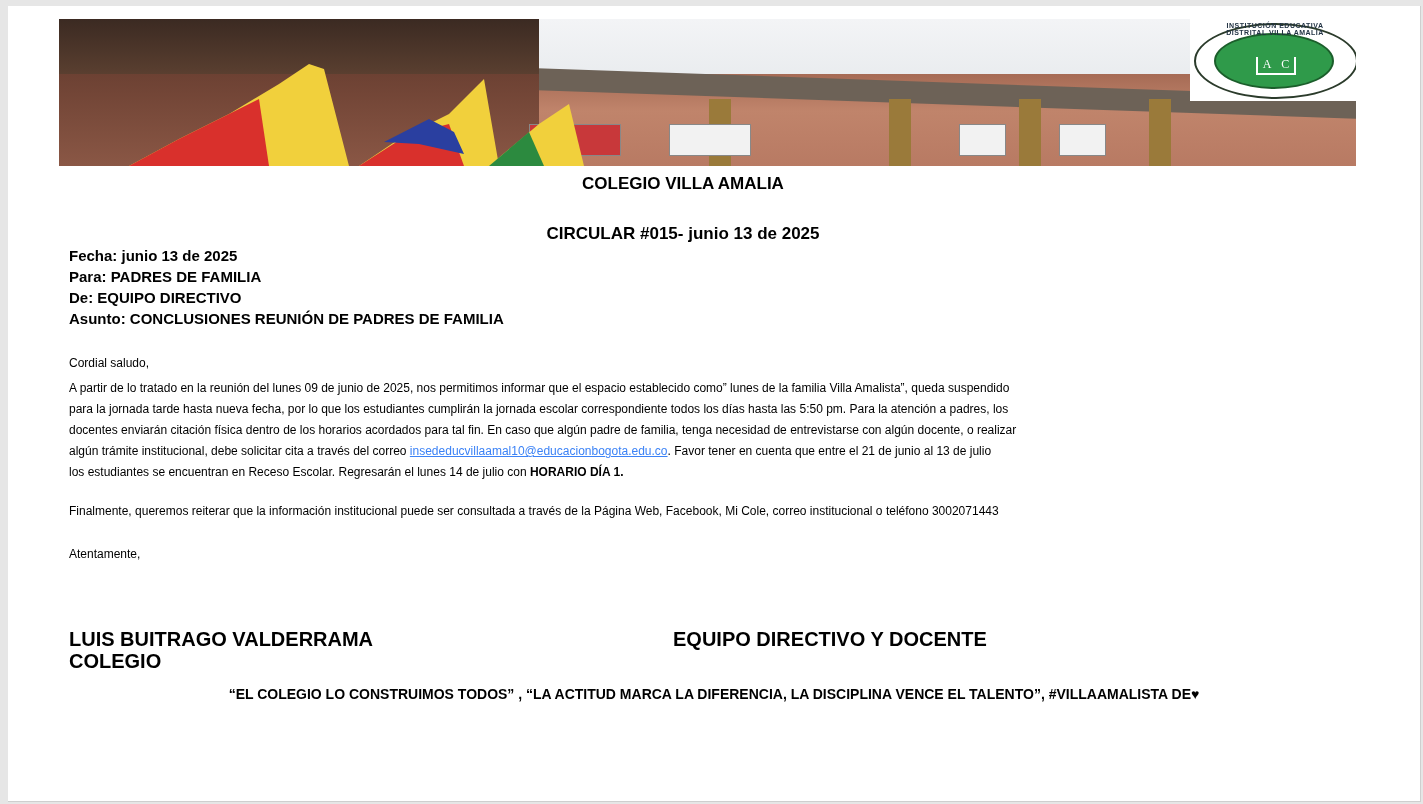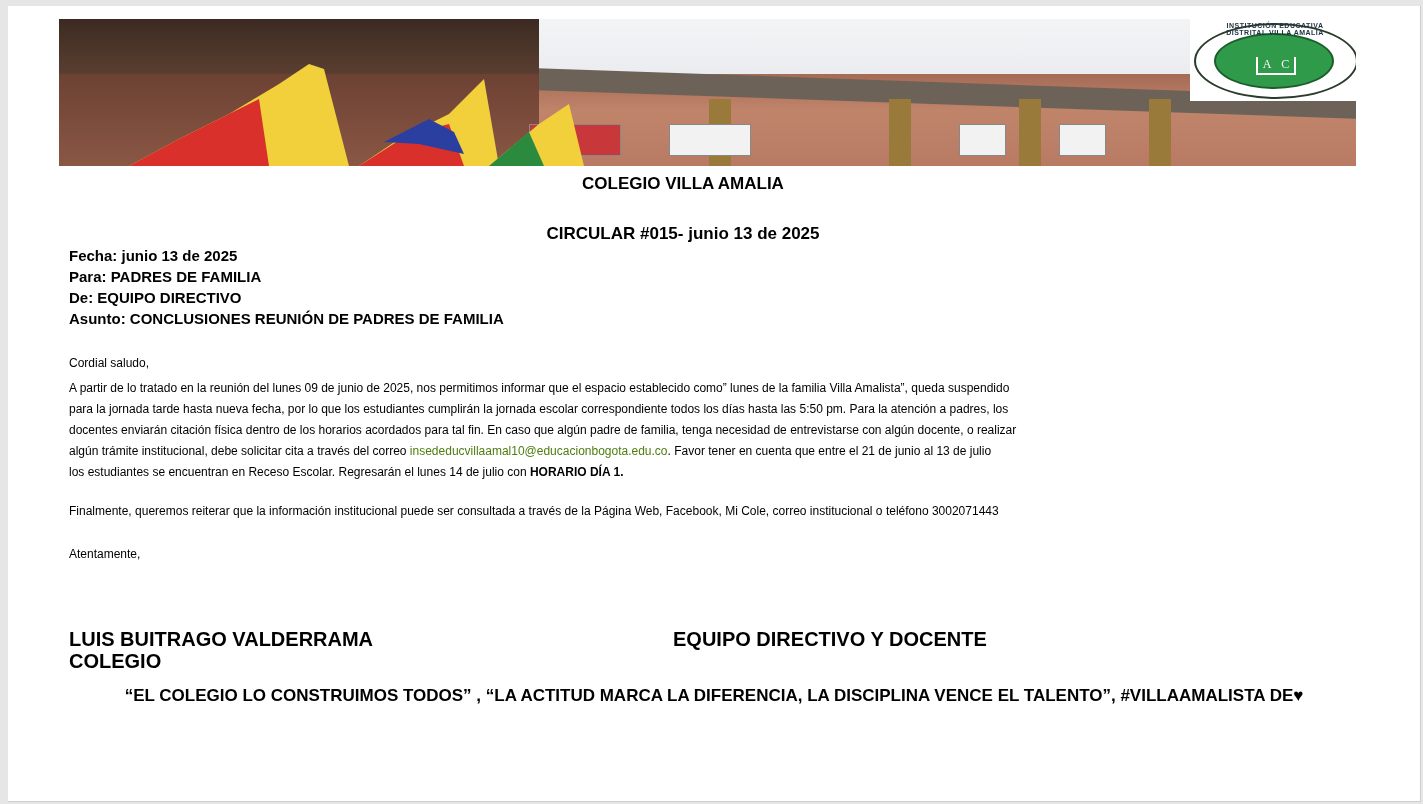--- a/index.html
+++ b/index.html
@@ -74,28 +74,28 @@
   }
   .center { position: absolute; left: 4px; width: 1316px; text-align: center; font-weight: bold; font-size: 17px; margin-left: 13px; }
   .t1 { top: 168px; }
   .t2 { top: 193px; }
   .t3 { top: 218px; }
   .meta { position: absolute; left: 61px; font-size: 15px; font-weight: bold; }
   .m1 { top: 241px; } .m2 { top: 262px; } .m3 { top: 283px; } .m4 { top: 304px; }
   .para { position: absolute; left: 61px; font-size: 12px; line-height: 21px; white-space: nowrap; }
   .greet { top: 347px; }
   .body { top: 372px; }
-  .link { color: #4d7c0f; }
+  .link { color: #3b82f6; text-decoration: underline; }
   .final { top: 495px; }
   .att { top: 538px; }
   .sig { position: absolute; font-size: 20px; font-weight: bold; }
   .s1 { left: 61px; top: 622px; }
   .s2 { left: 61px; top: 644px; }
   .s3 { left: 665px; top: 622px; }
-  .motto { position: absolute; left: 0; width: 1412px; top: 680px; text-align: center; font-size: 17px; font-weight: bold; }
+  .motto { position: absolute; left: 0; width: 1412px; top: 680px; text-align: center; font-size: 14px; font-weight: bold; }
 </style>
 </head>
 <body>
 
 <div class="page">
 
   <div class="banner">
     <div class="sky"></div>
     <div class="wall"></div>
     <div class="roof"></div>

